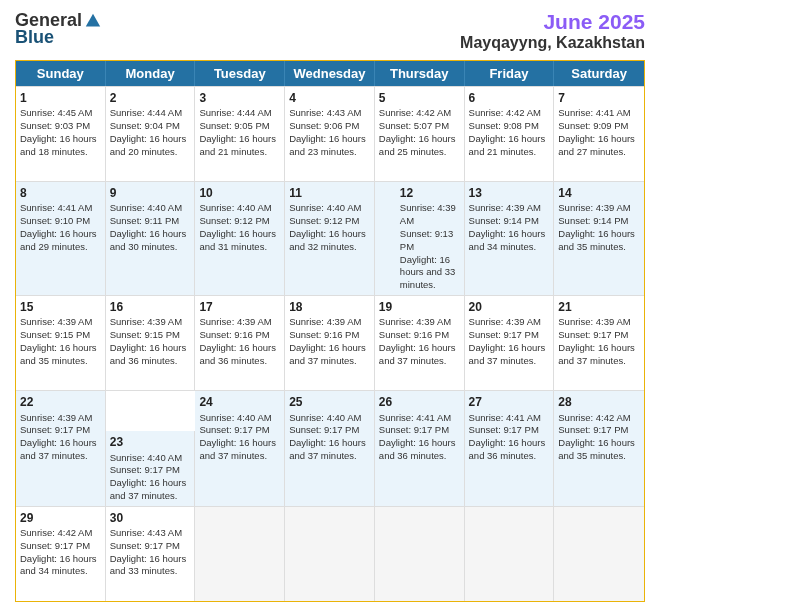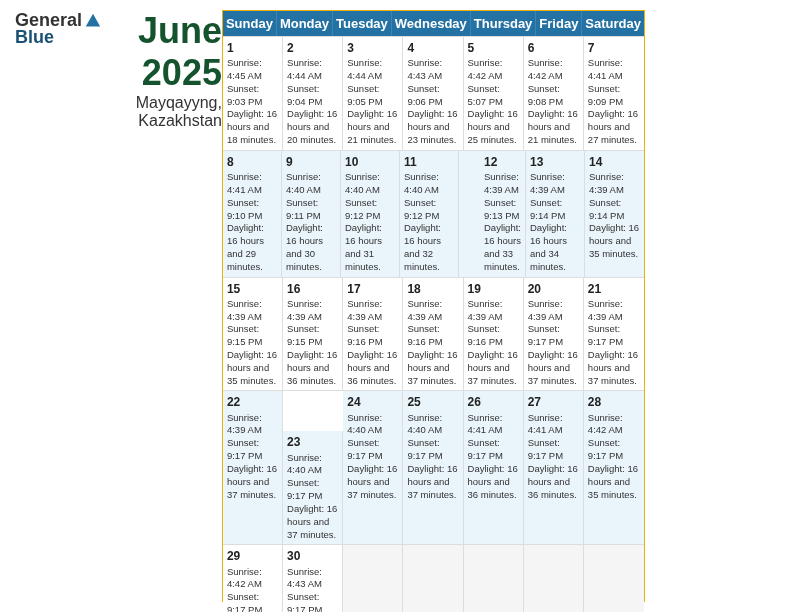--- a/index.html
+++ b/index.html
@@ -8,21 +8,21 @@
       height: 612px;
       font-family: Arial, sans-serif;
       background: #fff;
       overflow: hidden;
     }
     .page {
       width: 660px;
       height: 612px;
       padding: 10px 15px;
       display: flex;
-      flex-direction: row;
+      flex-direction: column;
     }
     .header {
       display: flex;
       justify-content: space-between;
       align-items: flex-start;
       margin-bottom: 8px;
     }
     .logo {
       display: flex;
       flex-direction: column;
@@ -44,27 +44,28 @@
     }
     .logo-icon {
       width: 18px;
       height: 18px;
       margin-left: 2px;
     }
     .title-section {
       text-align: right;
     }
     .main-title {
-      font-size: 36px;
-      font-weight: bold;
-      color: #14532d;
+      font-size: 21px;
+      font-weight: bold;
+      color: #8b5cf6;
     }
     .subtitle {
       font-size: 16px;
       color: #333;
+      font-weight: bold;
     }
     .calendar {
       flex: 1;
       display: flex;
       flex-direction: column;
       border: 1px solid #eab308;
     }
     .cal-header {
       display: grid;
       grid-template-columns: repeat(7, 1fr);

